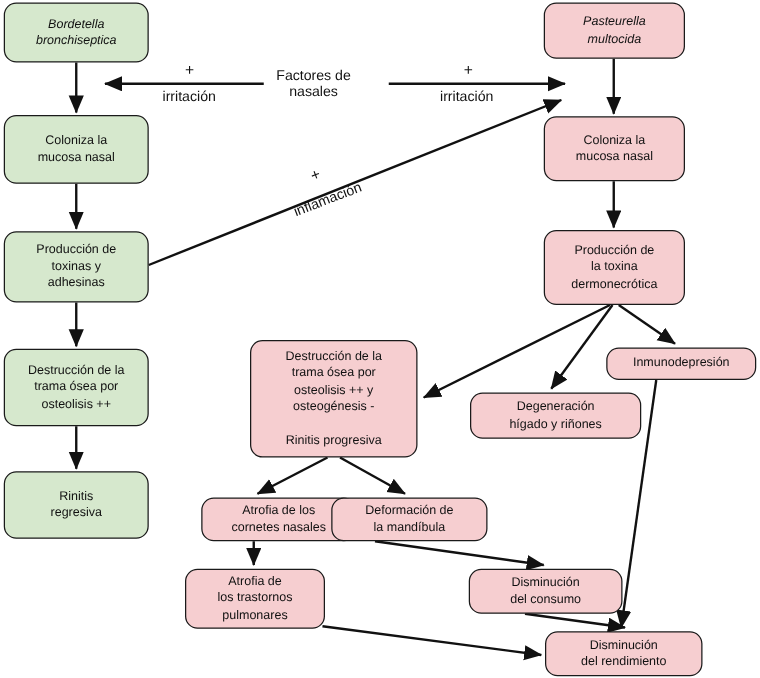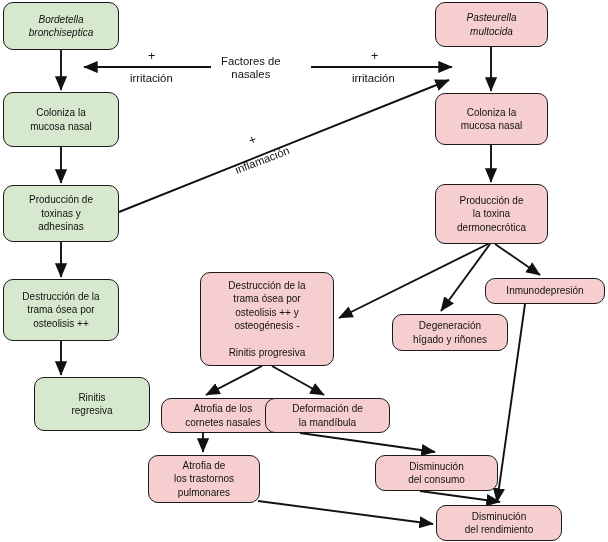--- a/index.html
+++ b/index.html
@@ -84,36 +84,36 @@
       <div class="node green italic" style="left: 3px; top: 2px; width: 116px; height: 48px;">Bordetella
 bronchiseptica</div>
       <div class="node green" style="left: 3px; top: 92px; width: 116px; height: 55px;">Coloniza la
 mucosa nasal</div>
       <div class="node green" style="left: 3px; top: 185px; width: 116px; height: 57px;">Producción de
 toxinas y
 adhesinas</div>
       <div class="node green" style="left: 3px; top: 279px; width: 116px; height: 62px;">Destrucción de la
 trama ósea por
 osteolisis ++</div>
-      <div class="node green" style="left: 3px; top: 377px; width: 116px; height: 54px; margin-left: 31px;">Rinitis
+      <div class="node green" style="left: 3px; top: 377px; width: 116px; height: 54px;">Rinitis
 regresiva</div>
       <div class="node pink italic" style="left: 435px; top: 2px; width: 113px; height: 45px;">Pasteurella
 multocida</div>
       <div class="node pink" style="left: 435px; top: 93px; width: 113px; height: 52px;">Coloniza la
 mucosa nasal</div>
       <div class="node pink" style="left: 435px; top: 184px; width: 113px; height: 60px;">Producción de
 la toxina
 dermonecrótica</div>
       <div class="node pink" style="left: 200px; top: 272px; width: 134px; height: 94px;">Destrucción de la
 trama ósea por
 osteolisis ++ y
 osteogénesis -
 
 Rinitis progresiva</div>
-      <div class="node pink" style="left: 376px; top: 314px; width: 116px; height: 37px; margin-left: 16px;">Degeneración
+      <div class="node pink" style="left: 376px; top: 314px; width: 137px; height: 37px;">Degeneración
 hígado y riñones</div>
       <div class="node pink" style="left: 485px; top: 278px; width: 120px; height: 26px;">Inmunodepresión</div>
       <div class="node pink" style="left: 141px; top: 398px; width: 124px; height: 35px; margin-left: 20px;">Atrofia de los
 cornetes nasales</div>
       <div class="node pink" style="left: 265px; top: 398px; width: 125px; height: 35px; text-align: center;">Deformación de
 la mandíbula</div>
       <div class="node pink" style="left: 148px; top: 455px; width: 112px; height: 48px;">Atrofia de
 los trastornos
 pulmonares</div>
       <div class="node pink" style="left: 375px; top: 455px; width: 123px; height: 36px;">Disminución

